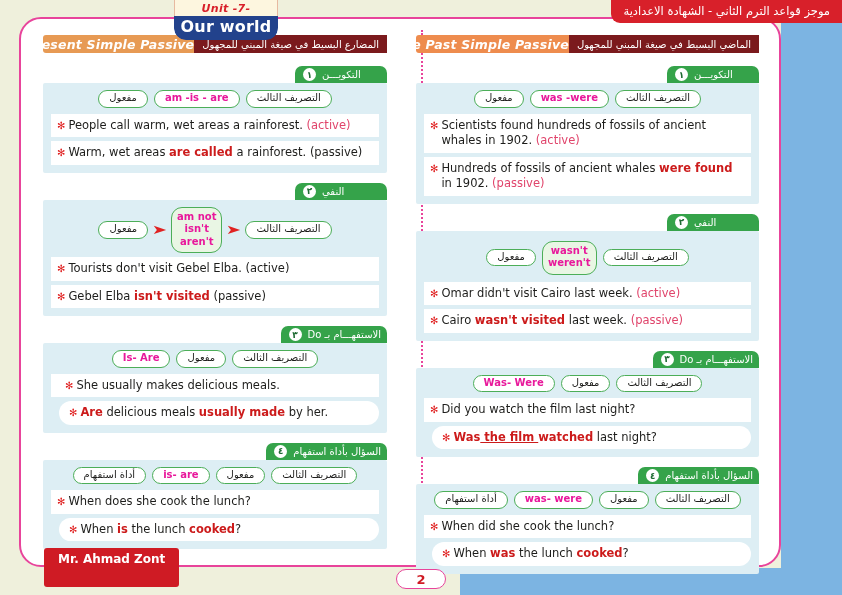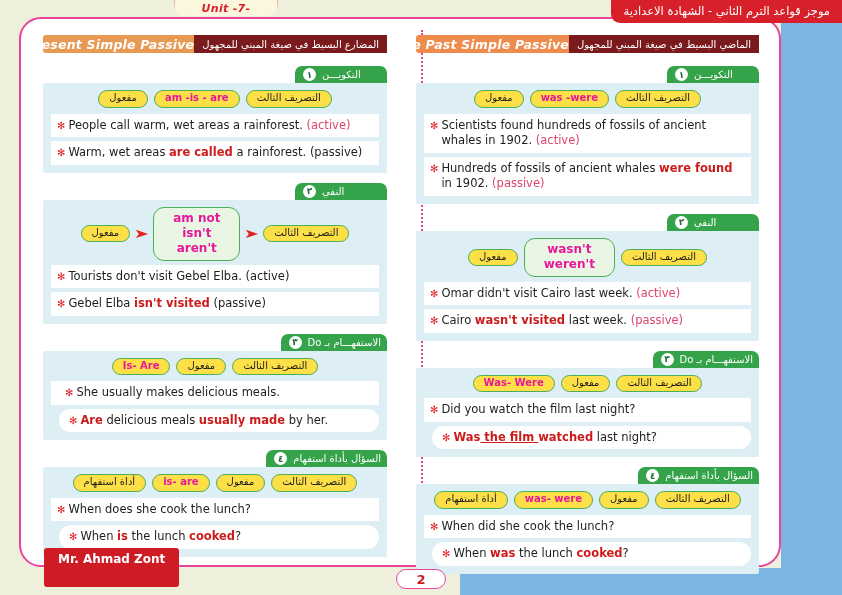--- a/index.html
+++ b/index.html
@@ -207,21 +207,21 @@
   .pills {
     display: flex;
     flex-direction: row-reverse;
     justify-content: center;
     align-items: center;
     gap: 6px;
     margin-bottom: 6px;
     min-height: 16px;
   }
   .pill {
-    background: #fde047;
+    background: #ffffff;
     border: 1px solid #4cae58;
     border-radius: 10px;
     font-size: 10px;
     padding: 1px 10px 2px;
     white-space: nowrap;
     color: #1d1d1b;
     line-height: 1.25;
   }
   .pill.en {
     color: #e8189b;
@@ -236,24 +236,24 @@
     line-height: 1;
     transform: scaleX(1.4);
   }
 
   .box-multi {
     background: #e9f6e4;
     border: 1px solid #4cae58;
     border-radius: 11px;
     color: #e8189b;
     font-weight: bold;
-    font-size: 12px;
+    font-size: 10px;
     line-height: 1.25;
     text-align: center;
-    padding: 3px 19px 4px;
+    padding: 3px 5px 4px;
     direction: ltr;
   }
 
   
   .pills.tall { min-height: 40px; margin-bottom: 4px; }
 
   
   .sent {
     background: #ffffff;
     font-size: 11.5px;
@@ -319,20 +319,21 @@
   <div class="blue-band"></div>
   <div class="blue-band-bottom"></div>
   <div class="cream-bottom-left"></div>
 
   <div class="sheet"></div>
 
   <div class="divider"></div>
 
   <div class="unit-banner">
     <div class="unit-line1">Unit -7-</div>
+    <div class="unit-line2">Our world</div>
   </div>
 
   <div class="top-tag">موجز قواعد الترم الثاني - الشهادة الاعدادية</div>
 
   <div class="columns" id="columns">
       <div class="col left">
         <div class="title-bar">
           <div class="title-ar">المضارع البسيط في صيغة المبني للمجهول</div>
           <div class="title-en">The Present Simple Passive</div>
         </div>

